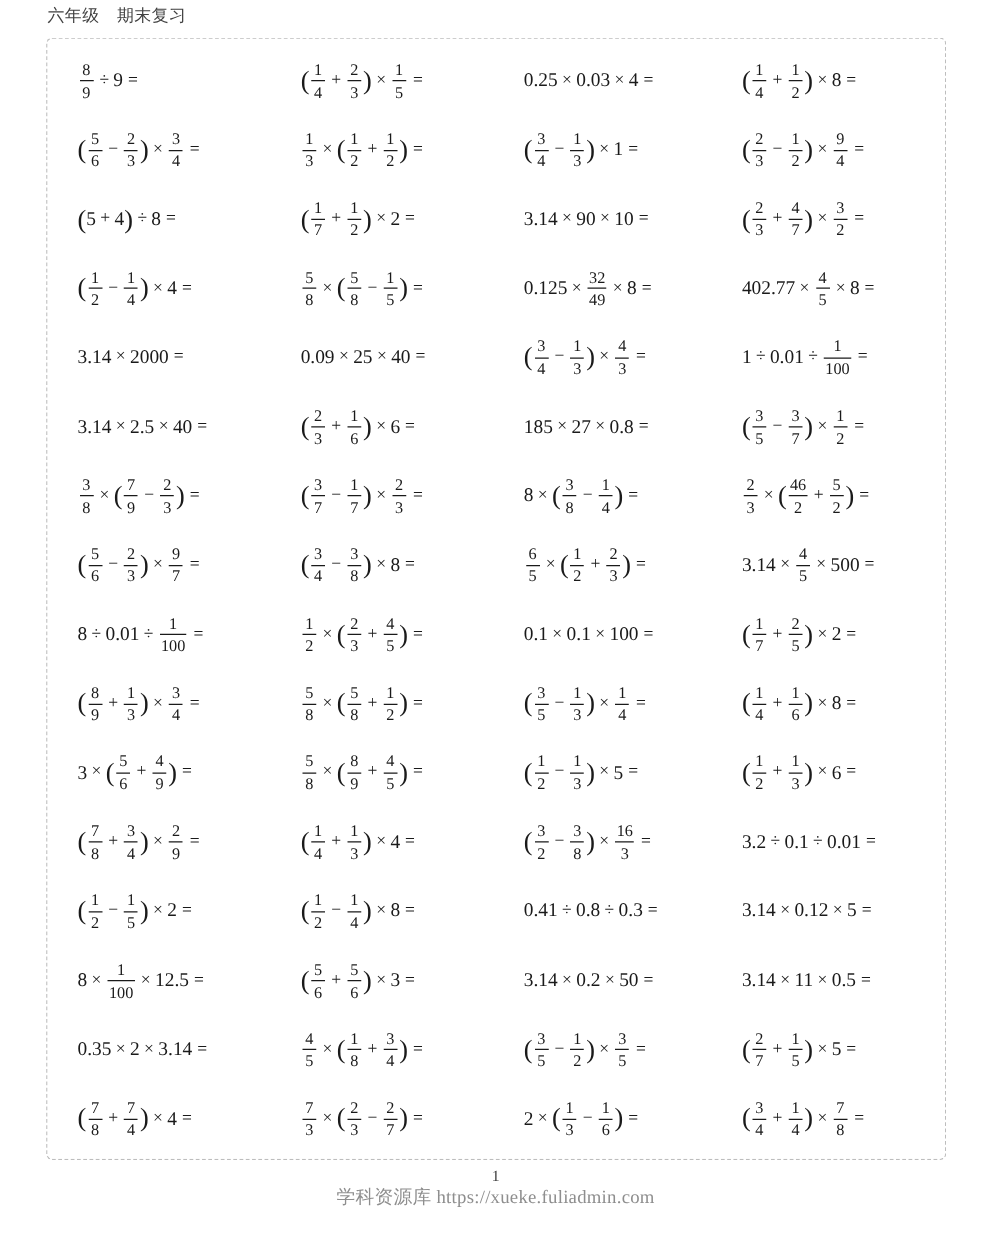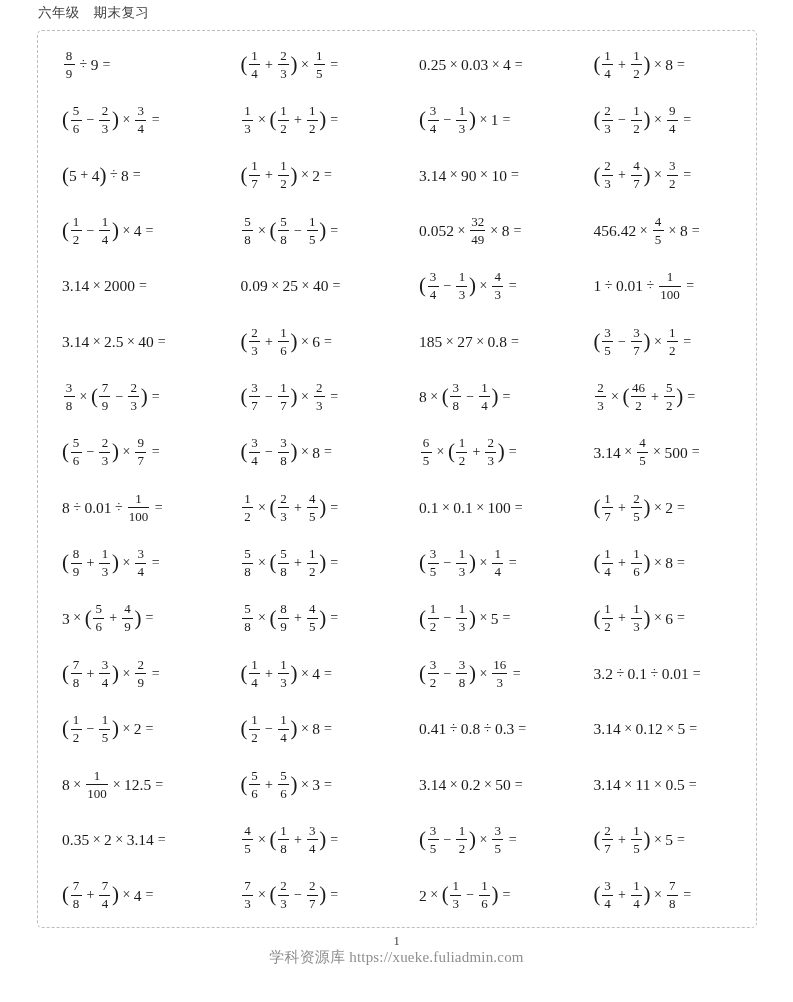--- a/index.html
+++ b/index.html
@@ -393,35 +393,35 @@
             <span class="num">1</span>
             <span class="bar"></span>
             <span class="den">5</span>
           </span>
           <span class="tok paren">)</span>
           <span class="tok eq">=</span>
         </span>
       </div>
       <div class="problem-cell col-2">
         <span class="expr">
-          <span class="tok">0.052</span>
+          <span class="tok">0.125</span>
           <span class="tok op">×</span>
           <span class="frac">
             <span class="num">32</span>
             <span class="bar"></span>
             <span class="den">49</span>
           </span>
           <span class="tok op">×</span>
           <span class="tok">8</span>
           <span class="tok eq">=</span>
         </span>
       </div>
       <div class="problem-cell col-3">
         <span class="expr">
-          <span class="tok">456.42</span>
+          <span class="tok">402.77</span>
           <span class="tok op">×</span>
           <span class="frac">
             <span class="num">4</span>
             <span class="bar"></span>
             <span class="den">5</span>
           </span>
           <span class="tok op">×</span>
           <span class="tok">8</span>
           <span class="tok eq">=</span>
         </span>

